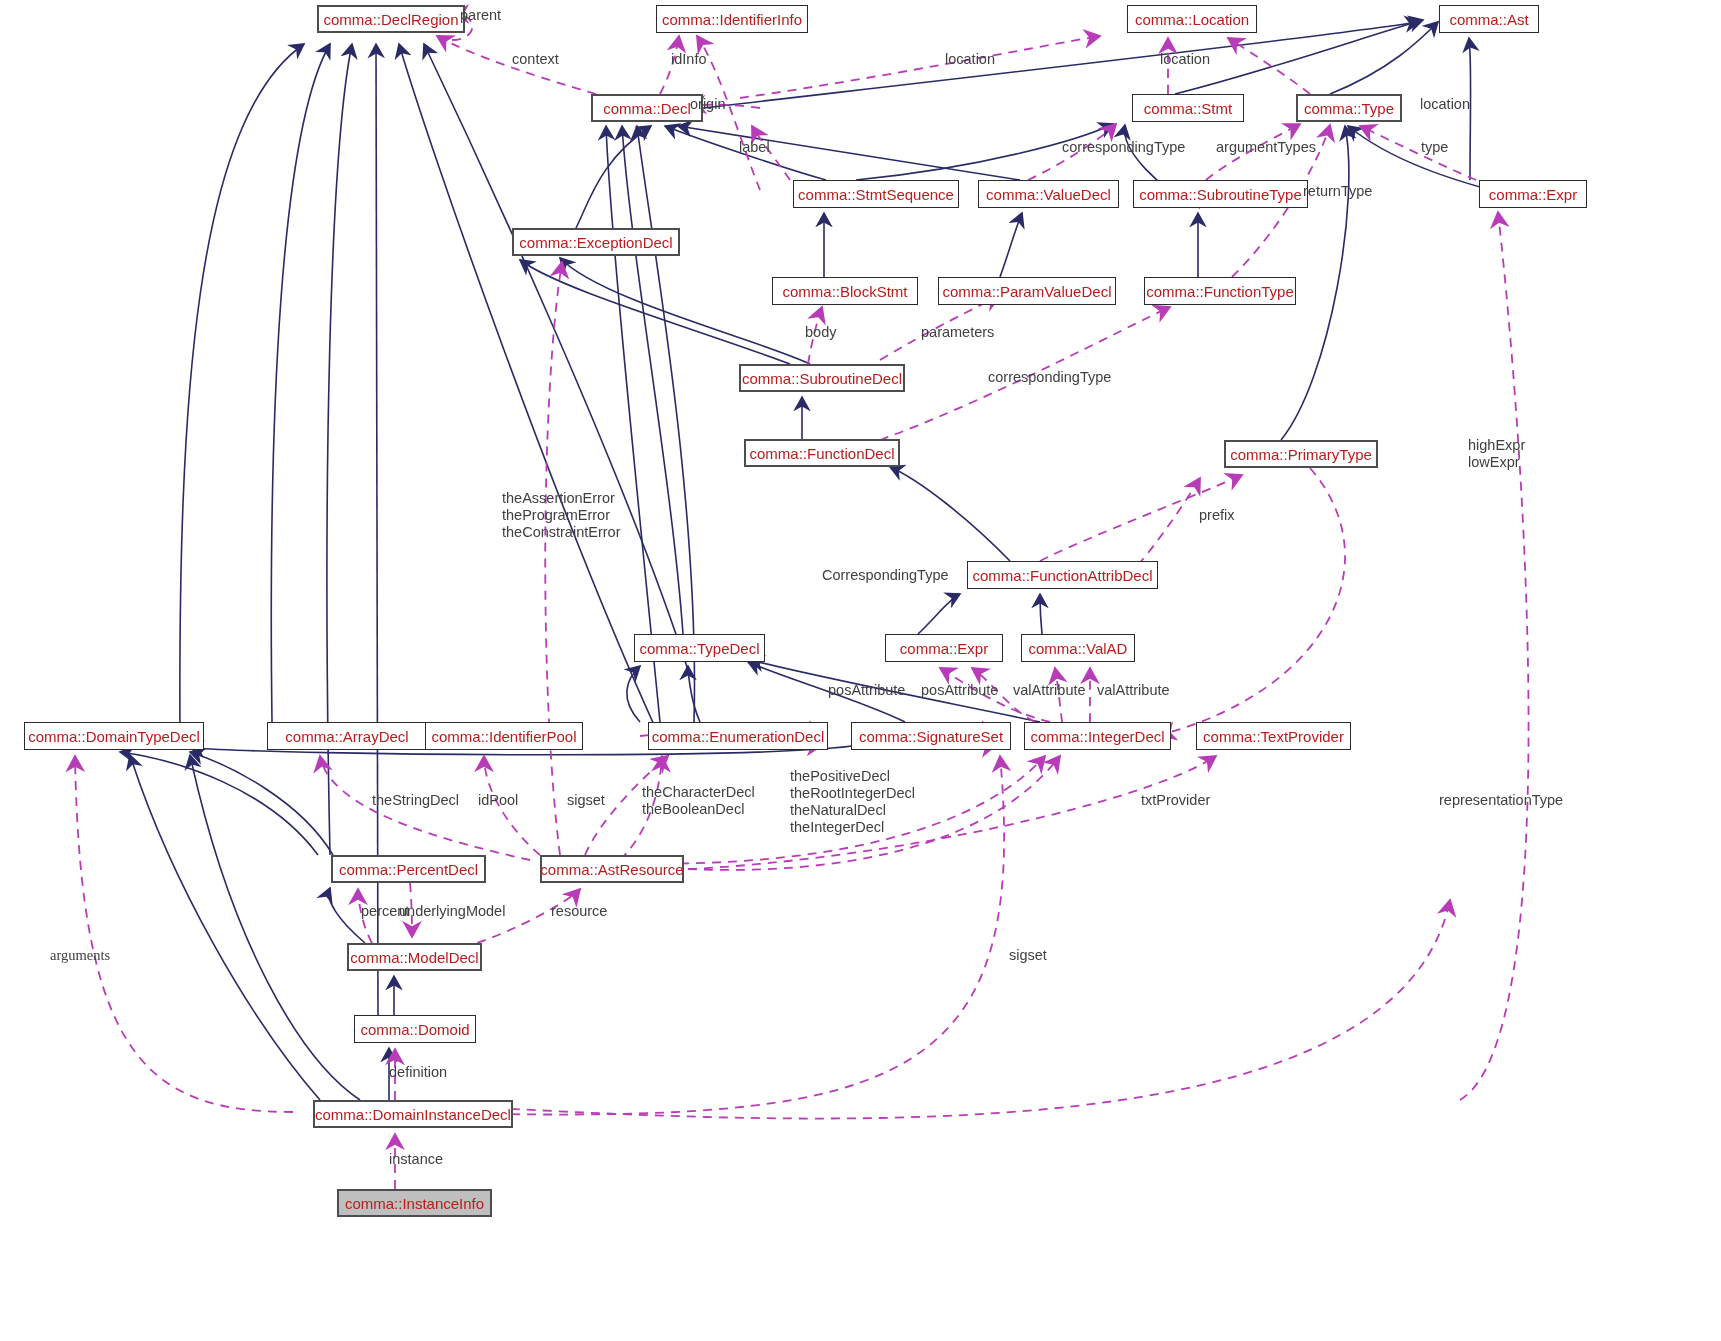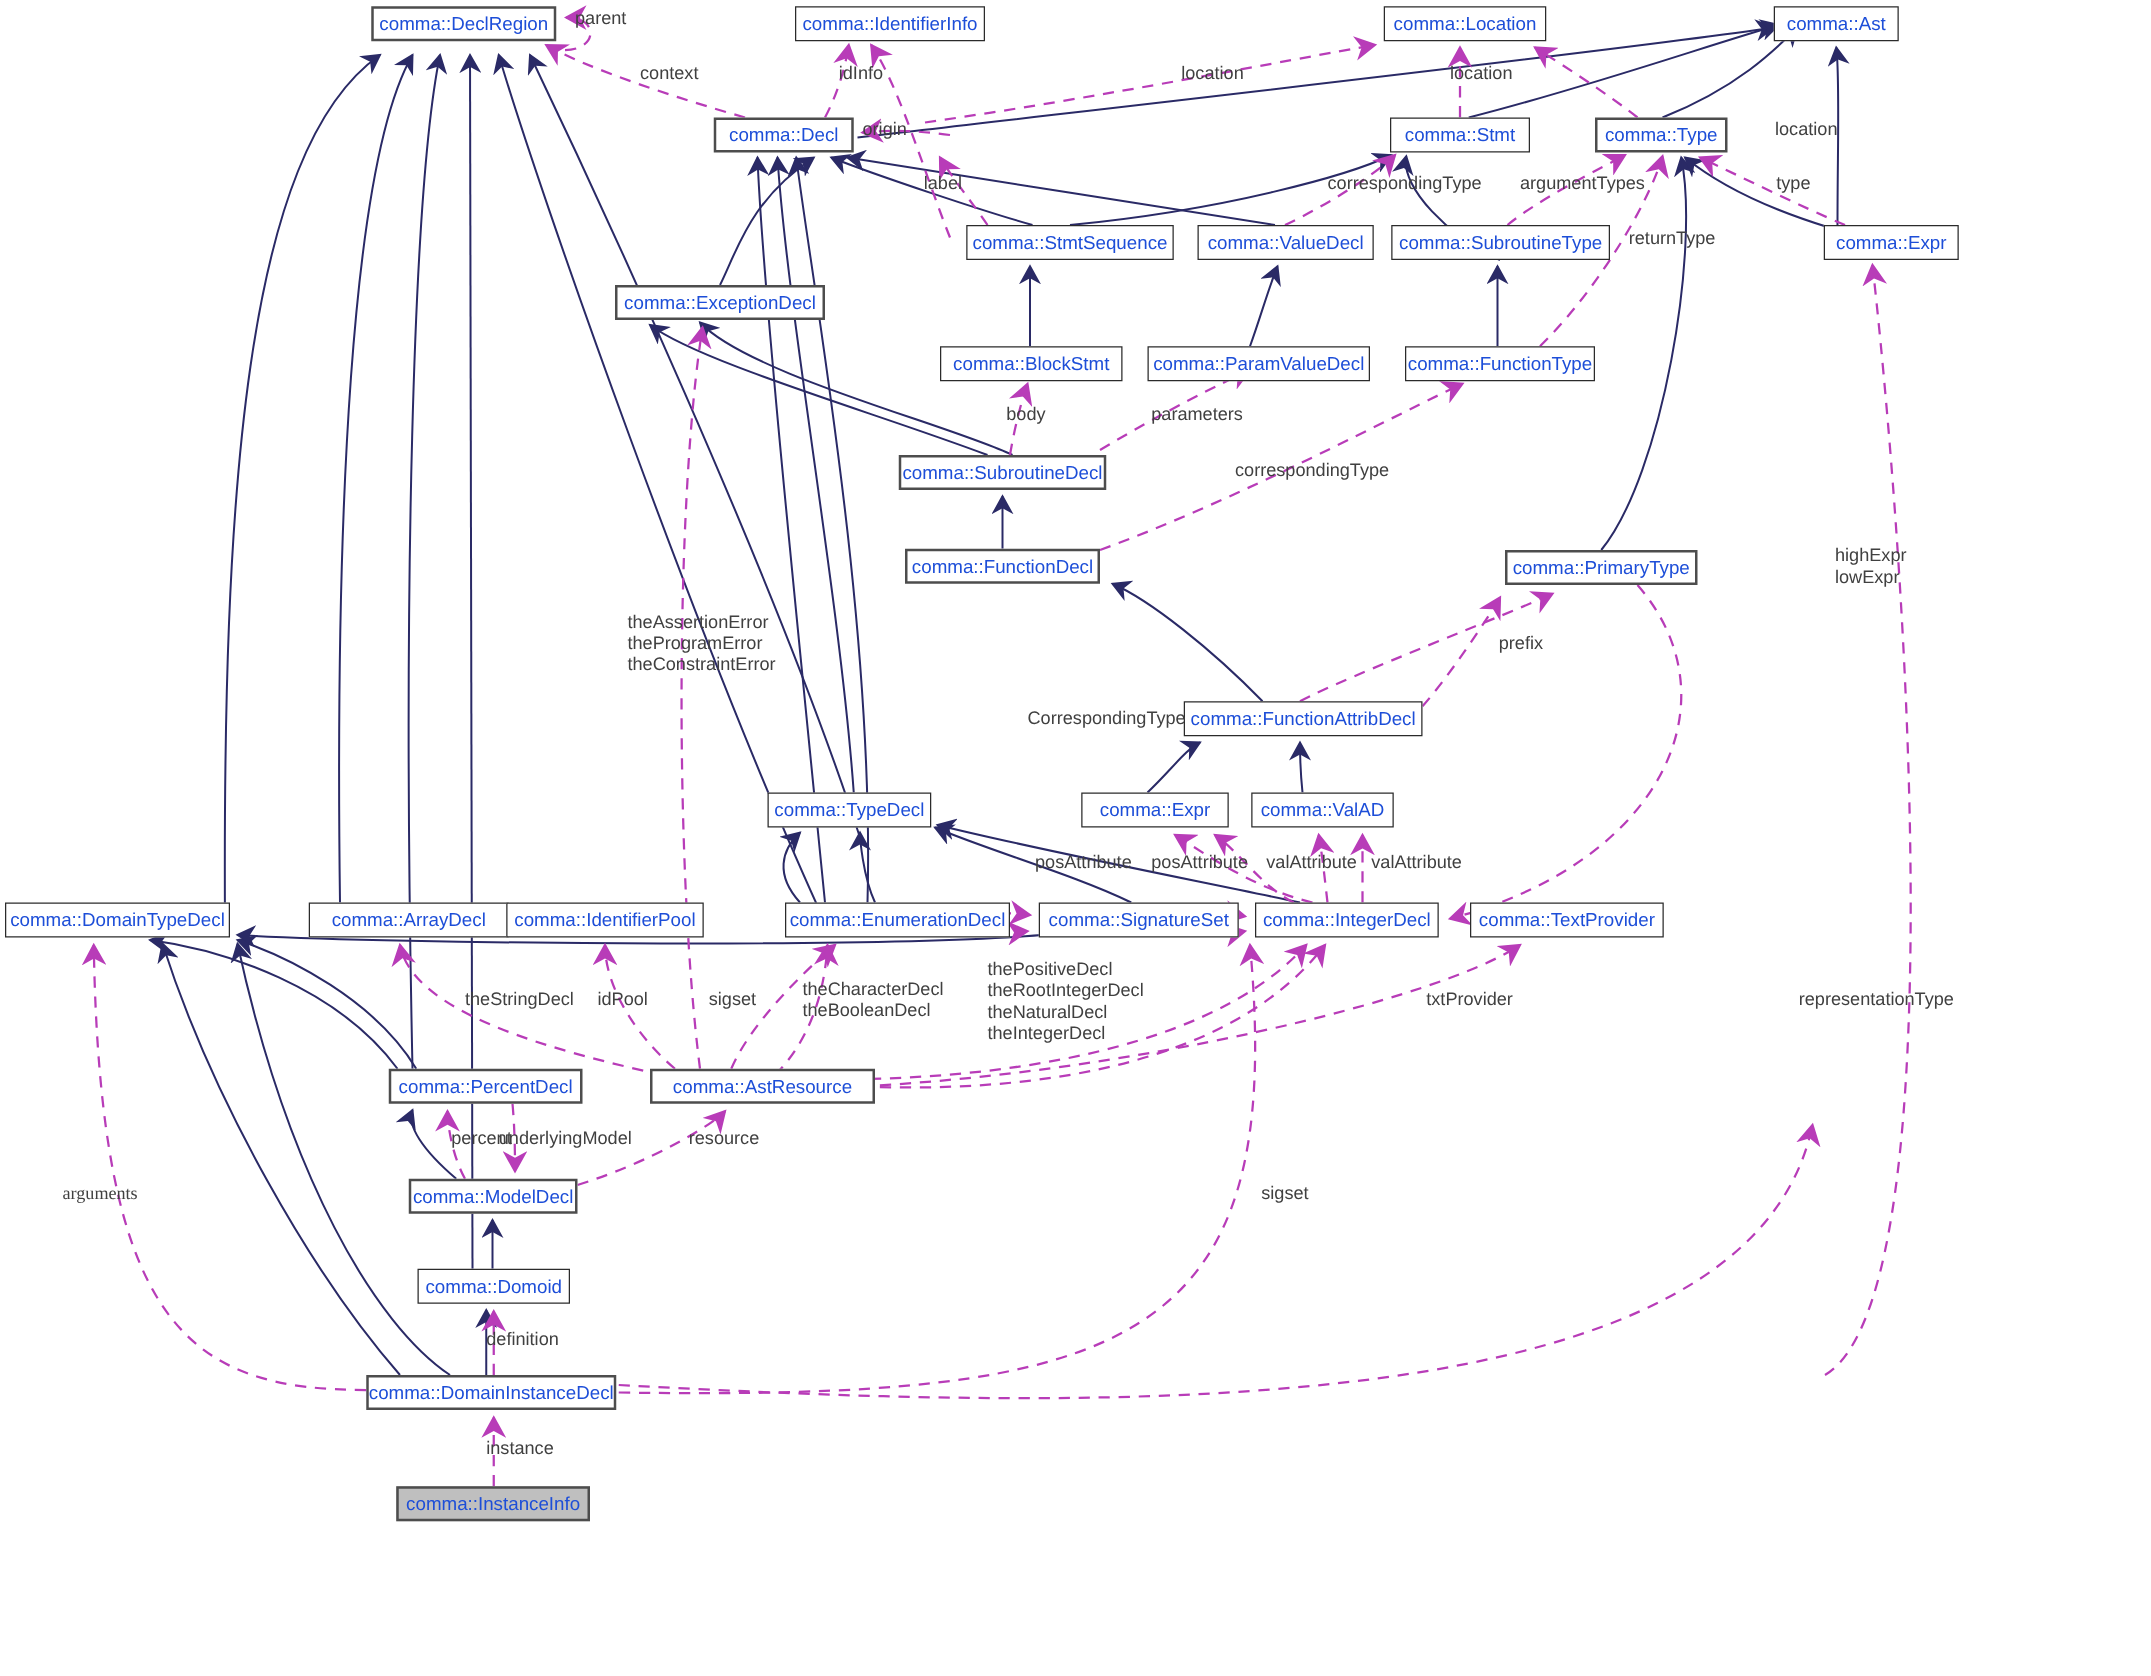--- a/index.html
+++ b/index.html
@@ -5,22 +5,23 @@
   html,body{margin:0;padding:0;background:#ffffff;}
   body{font-family:"Liberation Sans", sans-serif;}
   #canvas{position:relative;width:1721px;height:1341px;background:#fff;overflow:hidden;}
   svg#edges{position:absolute;left:0;top:0;width:1721px;height:1341px;}
   .node{
     position:absolute;
     box-sizing:border-box;
     background:#ffffff;
     border:1px solid #2b2b2b;
     display:flex;align-items:center;justify-content:center;
-    font-size:15px;color:#1d4ed8;white-space:nowrap;
+    font-size:15px;color:#b91c1c;white-space:nowrap;
     line-height:1;
+    margin-left:20px;
   }
   .node.thick{border:2px solid #4d4d4d;}
   .node.focus{background:#bfbfbf;border:2px solid #4d4d4d;}
   .elabel{
     position:absolute;
     font-size:14.5px;
     color:#404040;
     white-space:pre;
     line-height:1.18;
   }
@@ -206,21 +207,21 @@
 
   <div class="node" style="left:4px;top:722px;width:180px;height:28px;">comma::DomainTypeDecl</div>
   <div class="node" style="left:247px;top:722px;width:160px;height:28px;">comma::ArrayDecl</div>
   <div class="node" style="left:405px;top:722px;width:158px;height:28px;">comma::IdentifierPool</div>
   <div class="node" style="left:628px;top:722px;width:180px;height:28px;">comma::EnumerationDecl</div>
   <div class="node" style="left:831px;top:722px;width:160px;height:28px;">comma::SignatureSet</div>
   <div class="node" style="left:1004px;top:722px;width:147px;height:28px;">comma::IntegerDecl</div>
   <div class="node" style="left:1176px;top:722px;width:155px;height:28px;">comma::TextProvider</div>
 
   <div class="node thick" style="left:311px;top:855px;width:155px;height:28px;">comma::PercentDecl</div>
-  <div class="node thick" style="left:520px;top:855px;width:180px;height:28px;">comma::AstResource</div>
+  <div class="node thick" style="left:520px;top:855px;width:144px;height:28px;">comma::AstResource</div>
 
   <div class="node thick" style="left:327px;top:943px;width:135px;height:28px;">comma::ModelDecl</div>
   <div class="node" style="left:334px;top:1015px;width:122px;height:28px;">comma::Domoid</div>
   <div class="node thick" style="left:293px;top:1100px;width:200px;height:28px;">comma::DomainInstanceDecl</div>
   <div class="node focus" style="left:317px;top:1189px;width:155px;height:28px;">comma::InstanceInfo</div>
 
   <div class="elabel" style="left:460px;top:7px;">parent</div>
   <div class="elabel" style="left:512px;top:51px;">context</div>
   <div class="elabel" style="left:671px;top:51px;">idInfo</div>
   <div class="elabel" style="left:945px;top:51px;">location</div>

